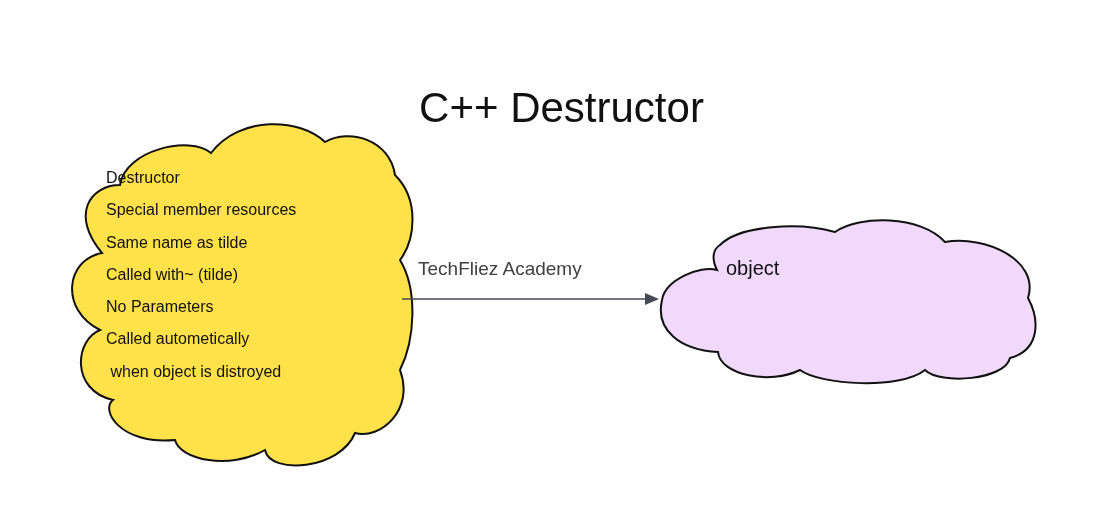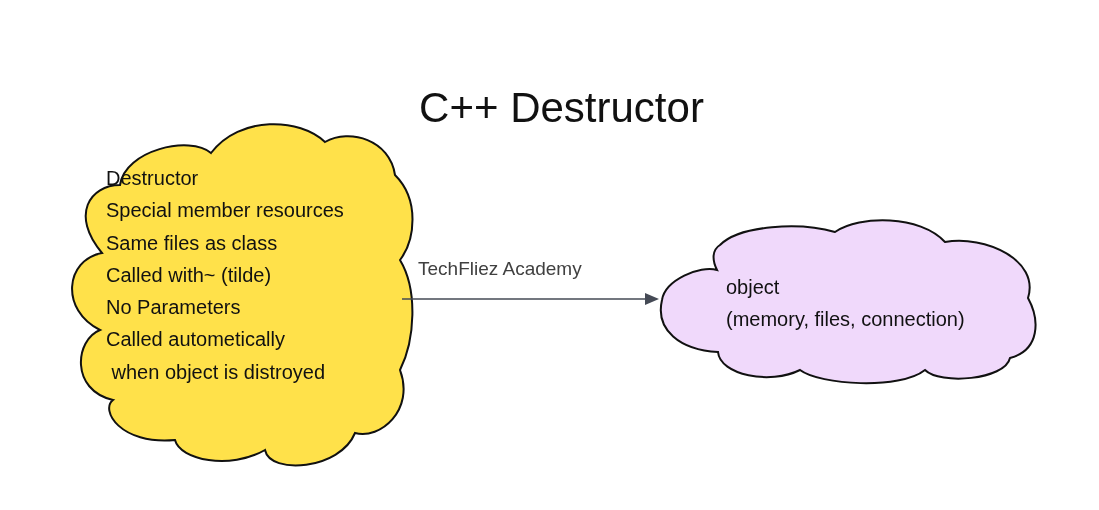--- a/index.html
+++ b/index.html
@@ -1,23 +1,23 @@
 <!DOCTYPE html>
 <html><head>
   <meta charset="utf-8">
   <style>
     html, body { margin: 0; padding: 0; background: #ffffff; }
     body { width: 1099px; height: 510px; position: relative; overflow: hidden; font-family: "Liberation Sans", "DejaVu Sans", sans-serif; }
     .canvas { position: absolute; left: 0; top: 0; width: 903px; height: 510px; }
     .title { position: absolute; left: 0; width: 1099px; top: 84px; text-align: center; font-size: 42px; color: #111111; margin-left: 12px; }
     .cloud-svg { position: absolute; left: 0; top: 0; }
-    .cloud-text { position: absolute; font-size: 20px; color: #111111; line-height: 32.3px; }
+    .cloud-text { position: absolute; font-size: 16px; color: #111111; line-height: 32.3px; }
     .cloud-text div { white-space: nowrap; }
     .left-text { left: 106px; top: 162px; }
-    .right-text { left: 726px; top: 252px; font-size: 20px; line-height: 32px; margin-top: 19px; }
+    .right-text { left: 726px; top: 252px; font-size: 20px; line-height: 32px; }
     .edge-label { position: absolute; left: 418px; top: 258px; font-size: 19px; color: #1a8f1a; white-space: nowrap; }
   </style>
 </head>
 <body>
 
 <div class="canvas">
 
   <div class="title">C++ Destructor</div>
 
   <svg class="cloud-svg" width="1099" height="510" viewBox="0 0 1099 510">
@@ -48,27 +48,26 @@
          C 900 390, 820 385, 800 370
          C 770 385, 720 375, 718 352
          C 680 350, 655 330, 662 300
          C 665 280, 700 265, 717 270
          C 712 260, 712 250, 720 245 Z" fill="#f0d9fb" stroke="#111111" stroke-width="2"></path>
   </svg>
 
   <div class="cloud-text left-text">
     <div>Destructor</div>
     <div>Special member resources</div>
-    <div>Same files as class</div>
+    <div>Same name as tilde</div>
     <div>Called with~ (tilde)</div>
     <div>No Parameters</div>
     <div>Called autometically</div>
     <div style="white-space: pre;"> when object is distroyed</div>
   </div>
 
   <div class="edge-label" style="color: #404040;">TechFliez Academy</div>
 
   <div class="cloud-text right-text">
     <div>object</div>
-    <div>(memory, files, connection)</div>
   </div>
 
 </div>
 
 </body></html>

